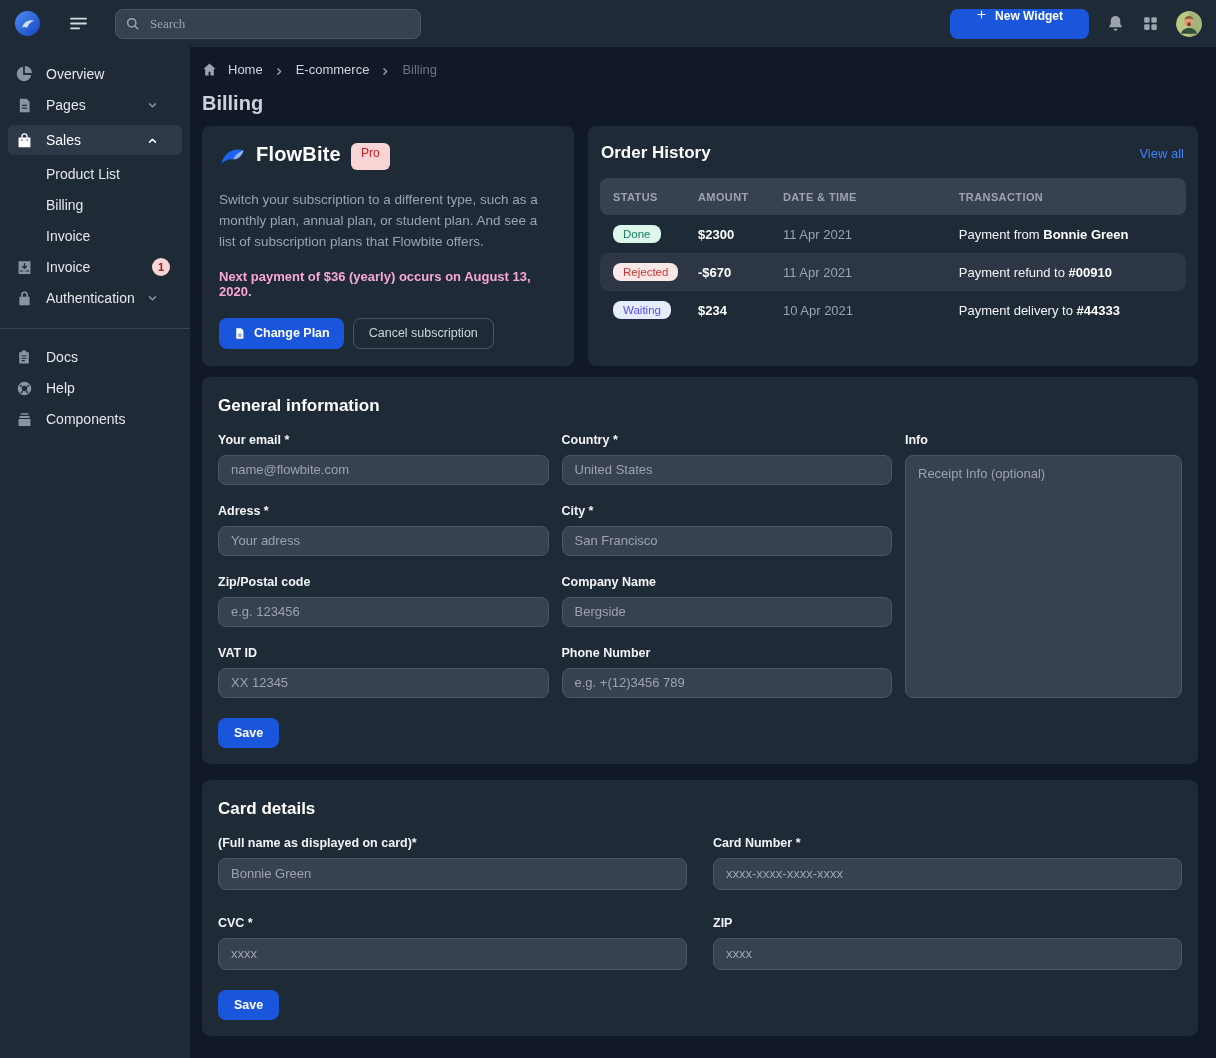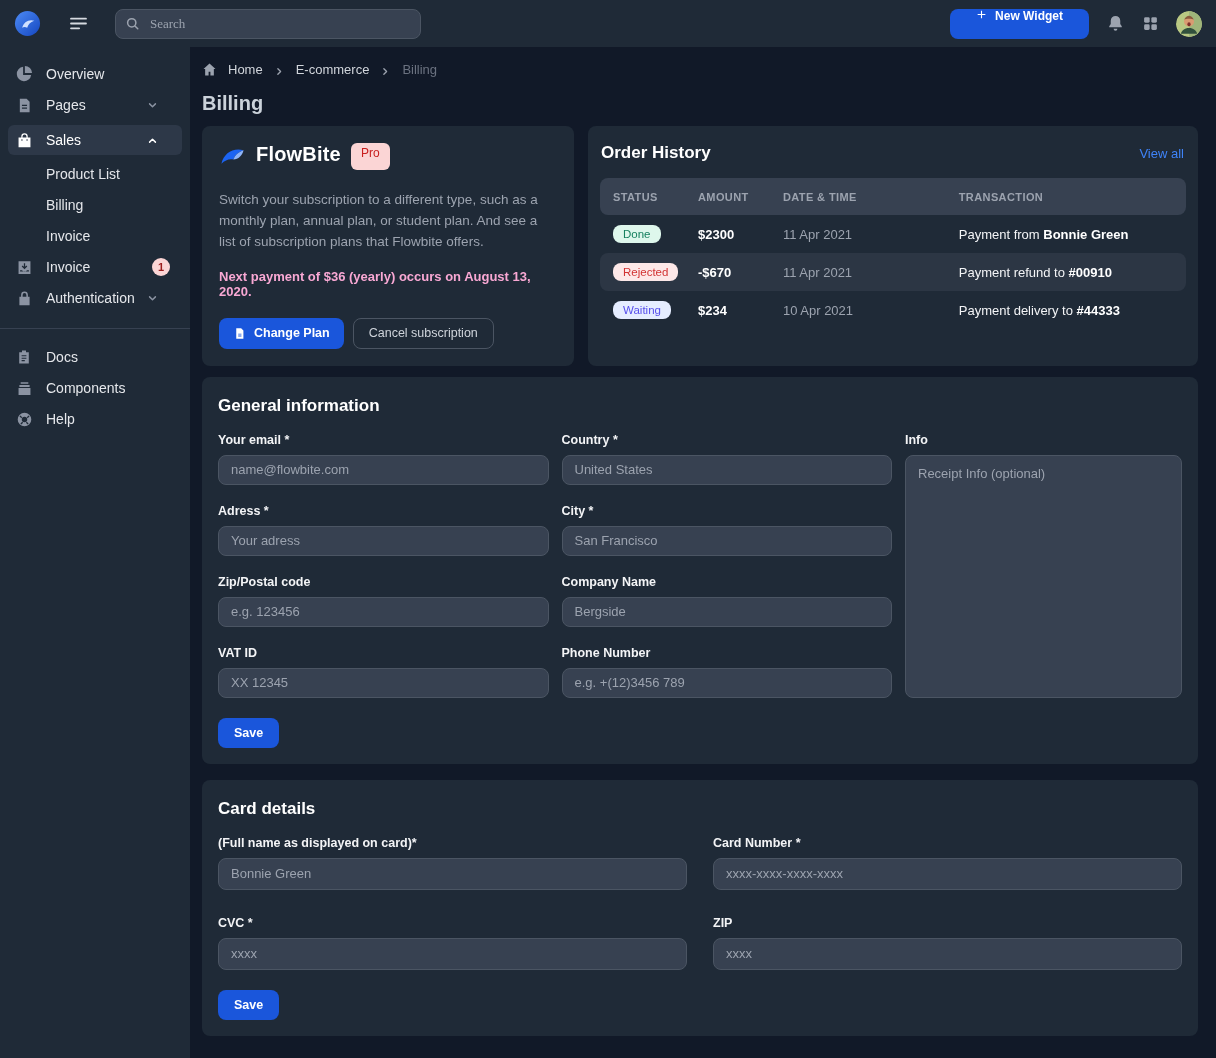--- a/index.html
+++ b/index.html
@@ -314,34 +314,34 @@
               <path fill-rule="evenodd" clip-rule="evenodd" d="M7.5 2h5v2H16v14H4V4h3.5V2zM7 7.8h6v1.4H7V7.8zm0 3h6v1.4H7v-1.4zm0 3h4v1.4H7v-1.4z"></path>
             </svg>
           </span>
           <span>Docs</span>
         </a>
       </li>
       <li>
         <a class="side-item">
           <span class="icon">
             <svg viewBox="0 0 20 20" width="17" height="17" fill="currentColor">
+              <path fill-rule="evenodd" clip-rule="evenodd" d="M10 2a8 8 0 1 0 0 16 8 8 0 0 0 0-16zm0 4.8a3.2 3.2 0 1 1 0 6.4 3.2 3.2 0 0 1 0-6.4zM5.2 5.2l2.1 2.1-1.1 1.1-2.1-2.1 1.1-1.1zm9.6 0 1.1 1.1-2.1 2.1-1.1-1.1 2.1-2.1zm-7.5 7.5 1.1 1.1-2.1 2.1-1.1-1.1 2.1-2.1zm5.4 0 2.1 2.1-1.1 1.1-2.1-2.1 1.1-1.1z"></path>
+            </svg>
+          </span>
+          <span>Help</span>
+        </a>
+      </li>
+      <li>
+        <a class="side-item">
+          <span class="icon">
+            <svg viewBox="0 0 20 20" width="17" height="17" fill="currentColor">
               <path d="M5.5 2.5h9v2h-9v-2zM4 6h12v2.2H4V6zM3 9.5h14V17.5H3V9.5z"></path>
             </svg>
           </span>
           <span>Components</span>
-        </a>
-      </li>
-      <li>
-        <a class="side-item">
-          <span class="icon">
-            <svg viewBox="0 0 20 20" width="17" height="17" fill="currentColor">
-              <path fill-rule="evenodd" clip-rule="evenodd" d="M10 2a8 8 0 1 0 0 16 8 8 0 0 0 0-16zm0 4.8a3.2 3.2 0 1 1 0 6.4 3.2 3.2 0 0 1 0-6.4zM5.2 5.2l2.1 2.1-1.1 1.1-2.1-2.1 1.1-1.1zm9.6 0 1.1 1.1-2.1 2.1-1.1-1.1 2.1-2.1zm-7.5 7.5 1.1 1.1-2.1 2.1-1.1-1.1 2.1-2.1zm5.4 0 2.1 2.1-1.1 1.1-2.1-2.1 1.1-1.1z"></path>
-            </svg>
-          </span>
-          <span>Help</span>
         </a>
       </li>
     </ul>
 </aside>
 
 <main class="main">
 
   <nav class="breadcrumb">
     <span class="icon">
       <svg viewBox="0 0 20 20" width="15" height="15" fill="currentColor">

